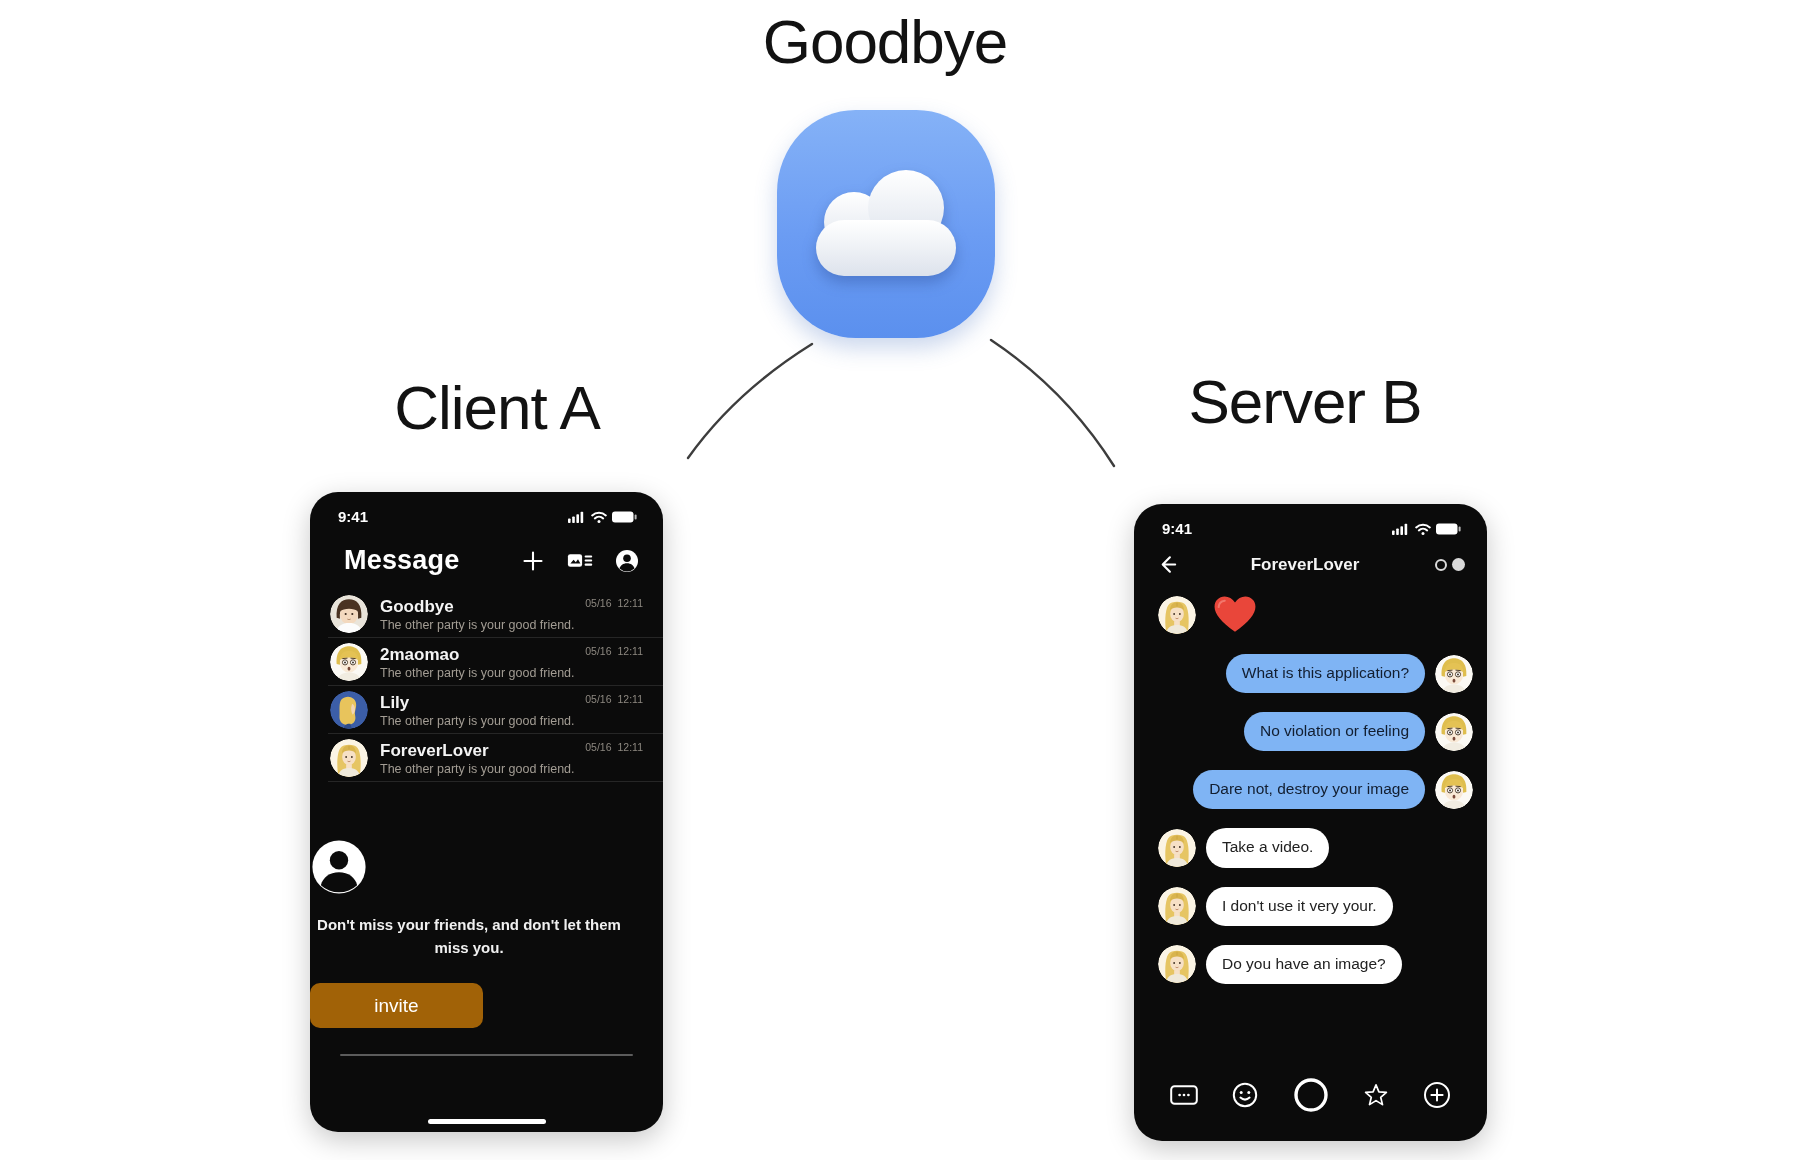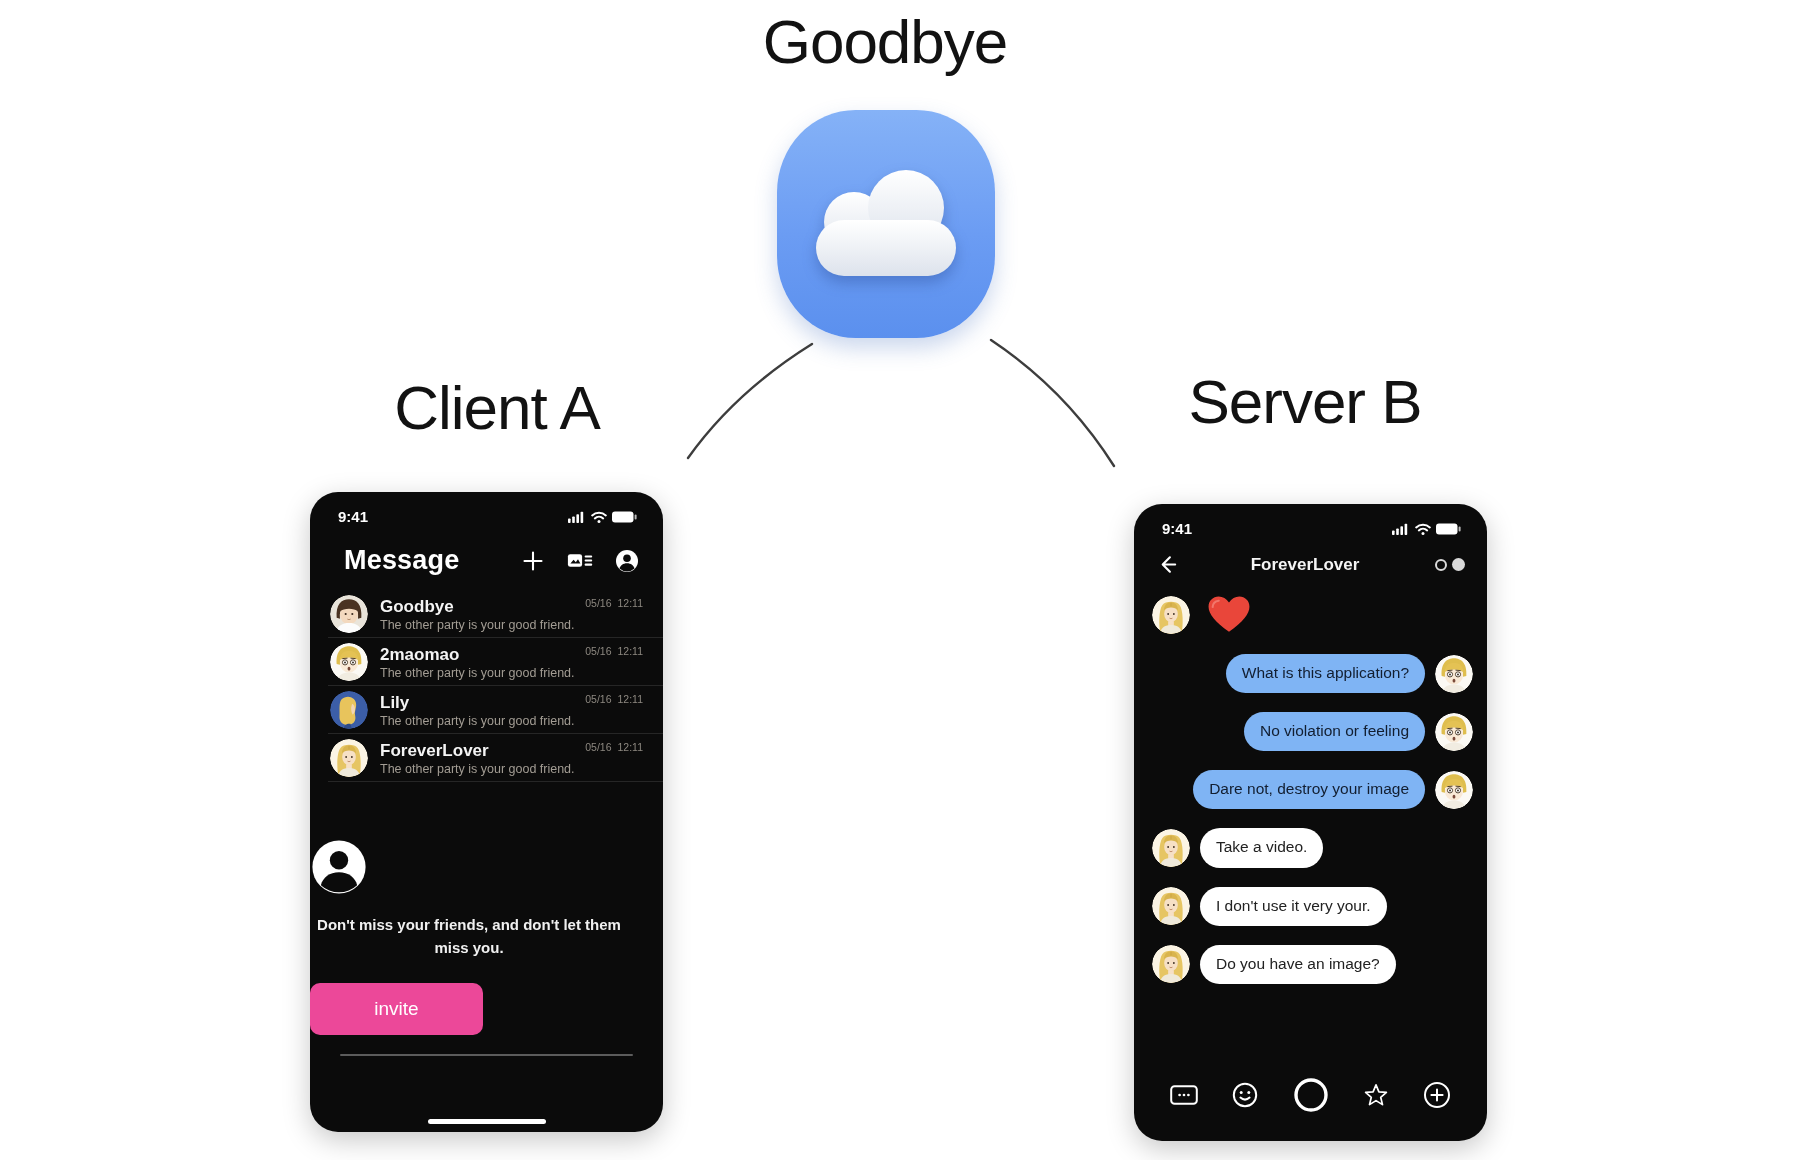--- a/index.html
+++ b/index.html
@@ -45,36 +45,36 @@
   .conv-main{flex:1;min-width:0;margin-left:12px;}
   .conv-name{font-size:17px;font-weight:700;color:#f4f4f4;line-height:1.25;}
   .conv-preview{font-size:12.5px;color:#a39d94;margin-top:1px;}
   .conv-meta{align-self:flex-start;margin-top:7px;font-size:10.5px;color:#8d8880;white-space:nowrap;}
   .conv-meta span + span{margin-left:6px;}
 
   
   .empty{display:flex;flex-direction:column;margin-top:56px;}
   .empty-text{margin:18px 0 0;max-width:318px;text-align:center;font-size:15px;font-weight:600;
               color:#f0f0f0;line-height:1.5;}
-  .invite-btn{margin-top:24px;width:173px;height:52px;border:none;border-radius:10px;cursor:pointer;
-              background:#ec4899;color:#fff;font-size:19px;font-family:"Liberation Sans",sans-serif;}
+  .invite-btn{margin-top:24px;width:173px;height:45px;border:none;border-radius:10px;cursor:pointer;
+              background:#a16207;color:#fff;font-size:19px;font-family:"Liberation Sans",sans-serif;}
   .ruled{position:absolute;left:30px;right:30px;bottom:76px;height:2px;background:#5c5c5c;border-radius:1px;}
   .home-indicator{position:absolute;left:50%;bottom:8px;transform:translateX(-50%);
                   width:118px;height:5px;border-radius:3px;background:#fff;}
 
   
   .chat-header{display:flex;align-items:center;padding:16px 22px 6px 22px;}
   .back-btn{background:none;border:none;padding:0;display:flex;cursor:pointer;}
   .chat-title{flex:1;text-align:center;font-size:17px;font-weight:700;color:#f4f4f4;margin:0 0 0 -4px;}
   .rec-dots{display:flex;align-items:center;gap:5px;}
   .rec-ring{width:8px;height:8px;border:2px solid #d9d9d9;border-radius:50%;}
   .rec-dot{width:13px;height:13px;background:#d9d9d9;border-radius:50%;}
 
   
-  .msgs{display:flex;flex-direction:column;gap:19px;padding:12px 14px 0 18px;}
+  .msgs{display:flex;flex-direction:column;gap:19px;padding:12px 14px 0 24px;}
   .msg{display:flex;align-items:center;gap:10px;}
   .msg.right{justify-content:flex-end;}
   .bubble{max-width:232px;padding:9px 16px 10px;border-radius:21px;font-size:15.5px;line-height:1.3;}
   .bubble.out{background:#7fb4f4;color:#121e30;}
   .bubble.in{background:#ffffff;color:#222222;}
   .heart{margin-left:6px;}
 
   
   .chat-toolbar{position:absolute;left:0;right:0;bottom:28px;display:flex;align-items:center;
                 justify-content:space-between;padding:0 36px;}

